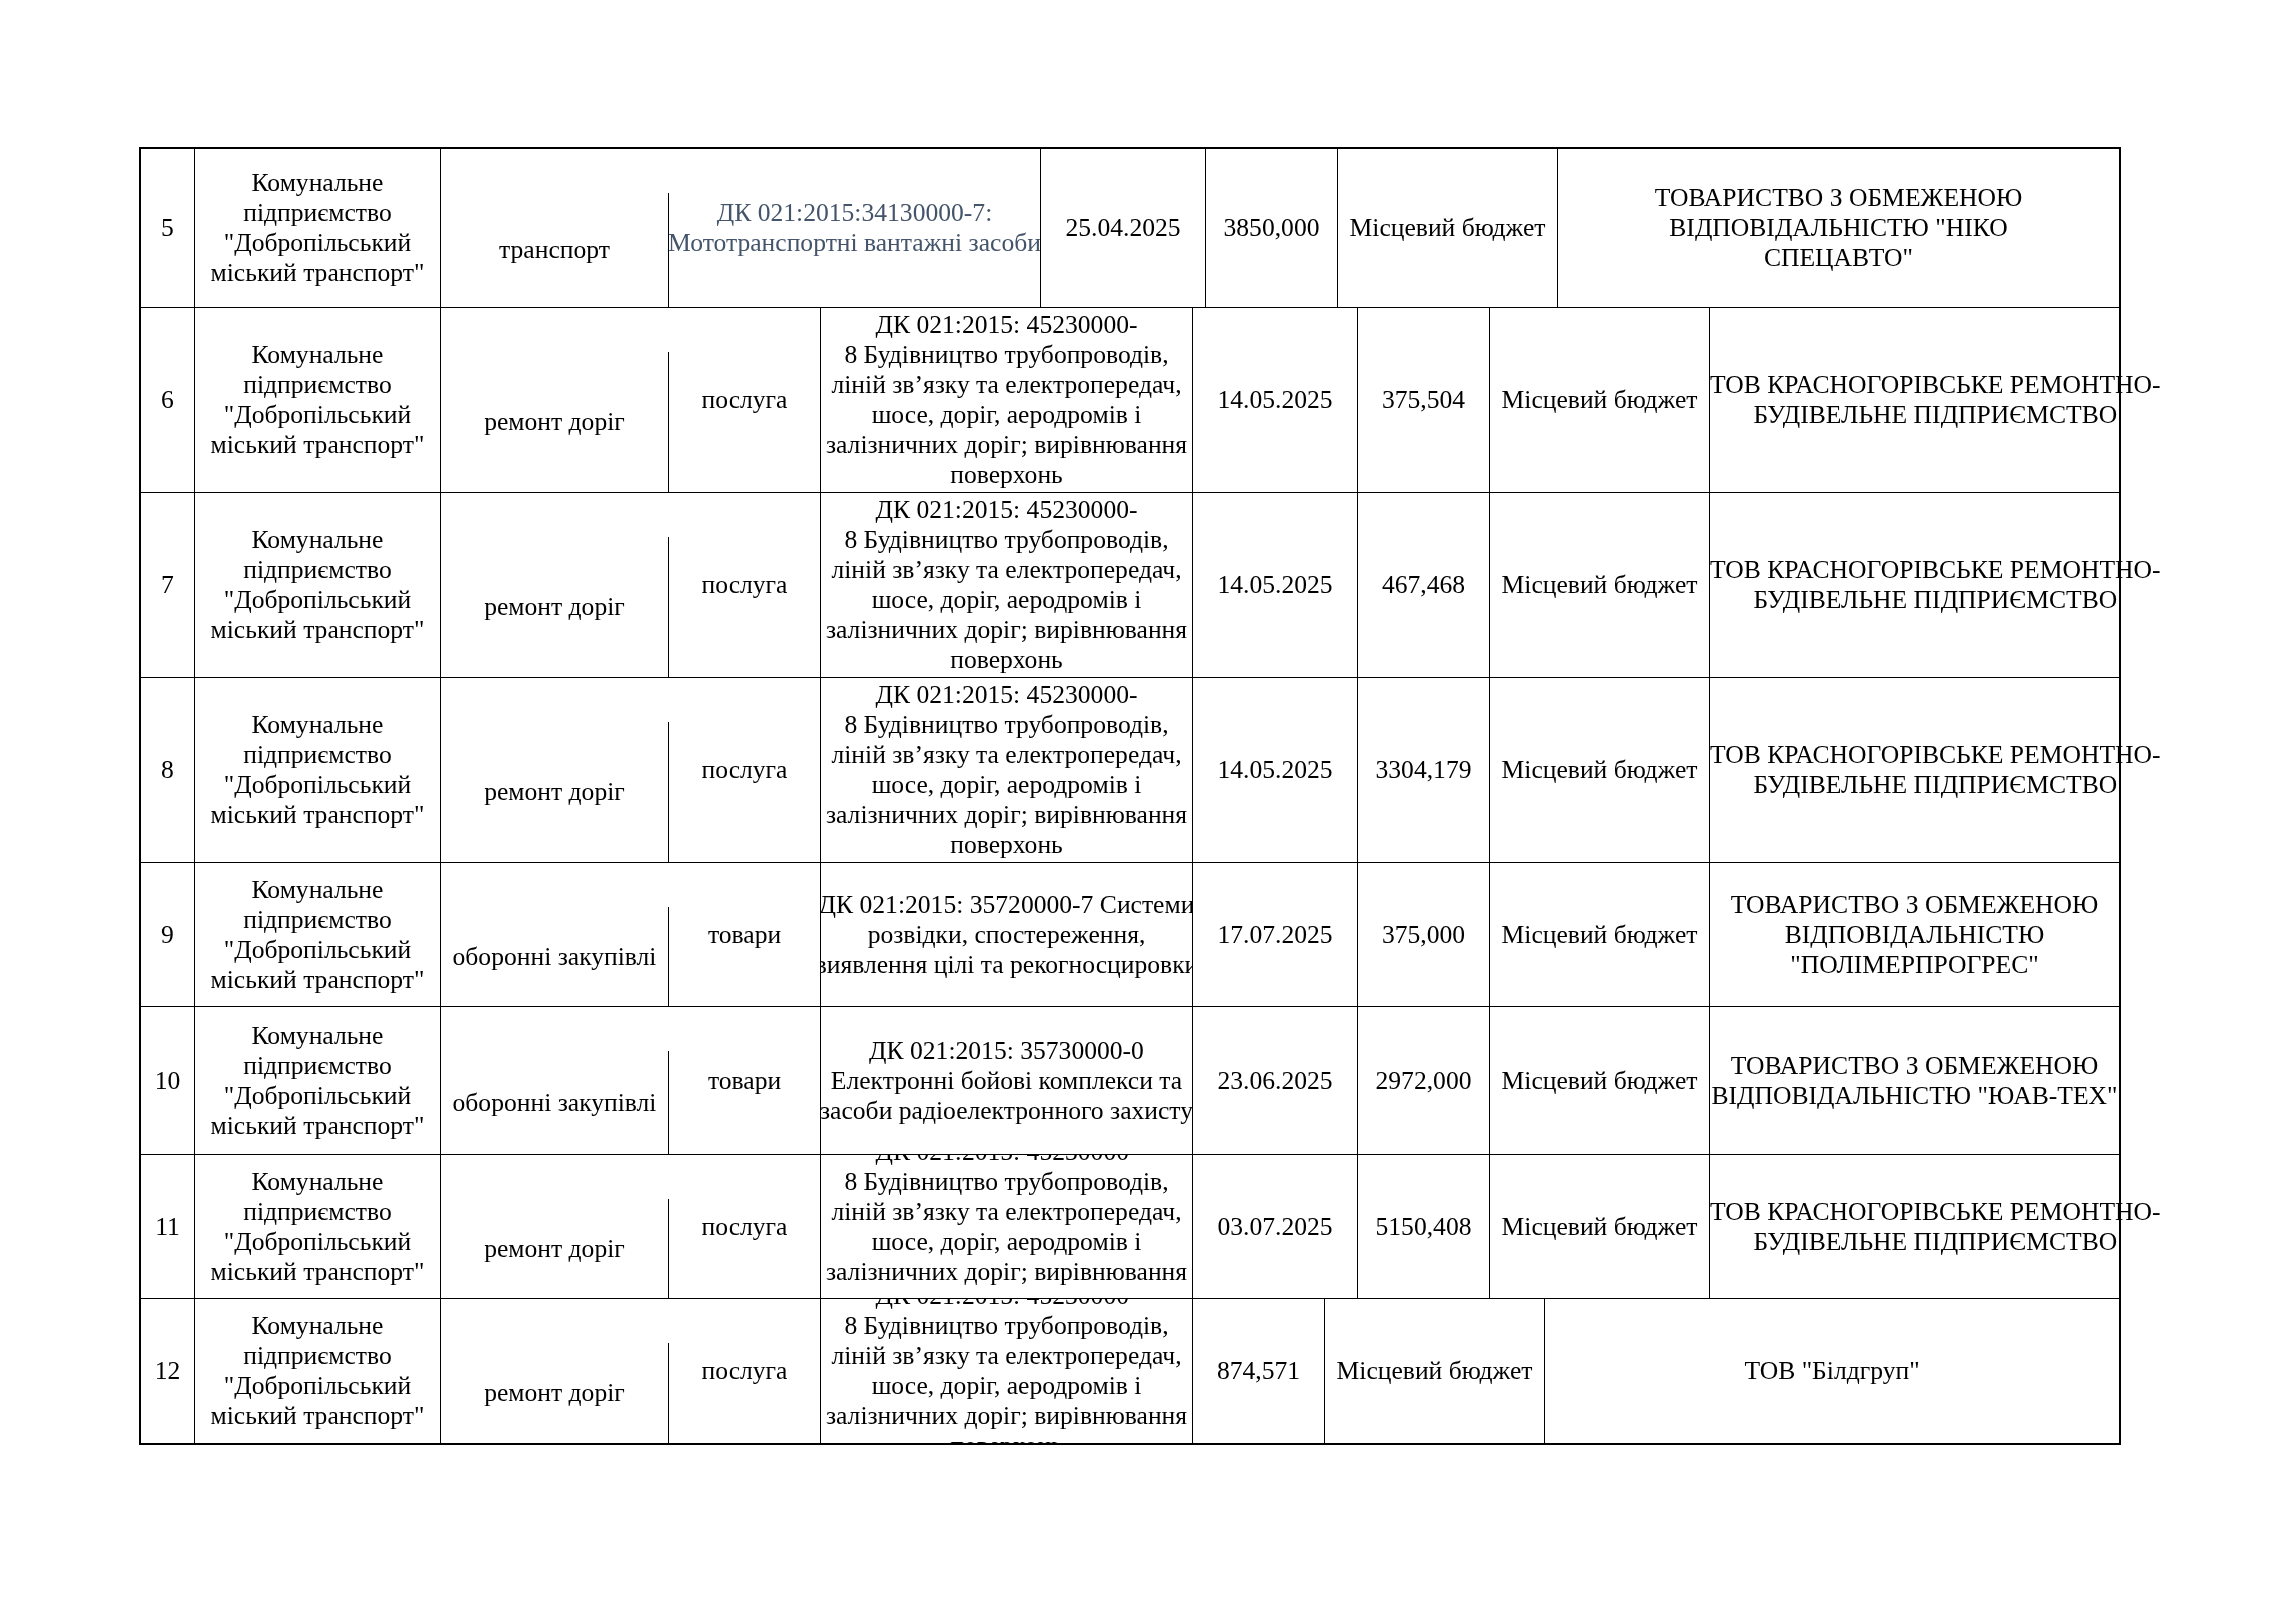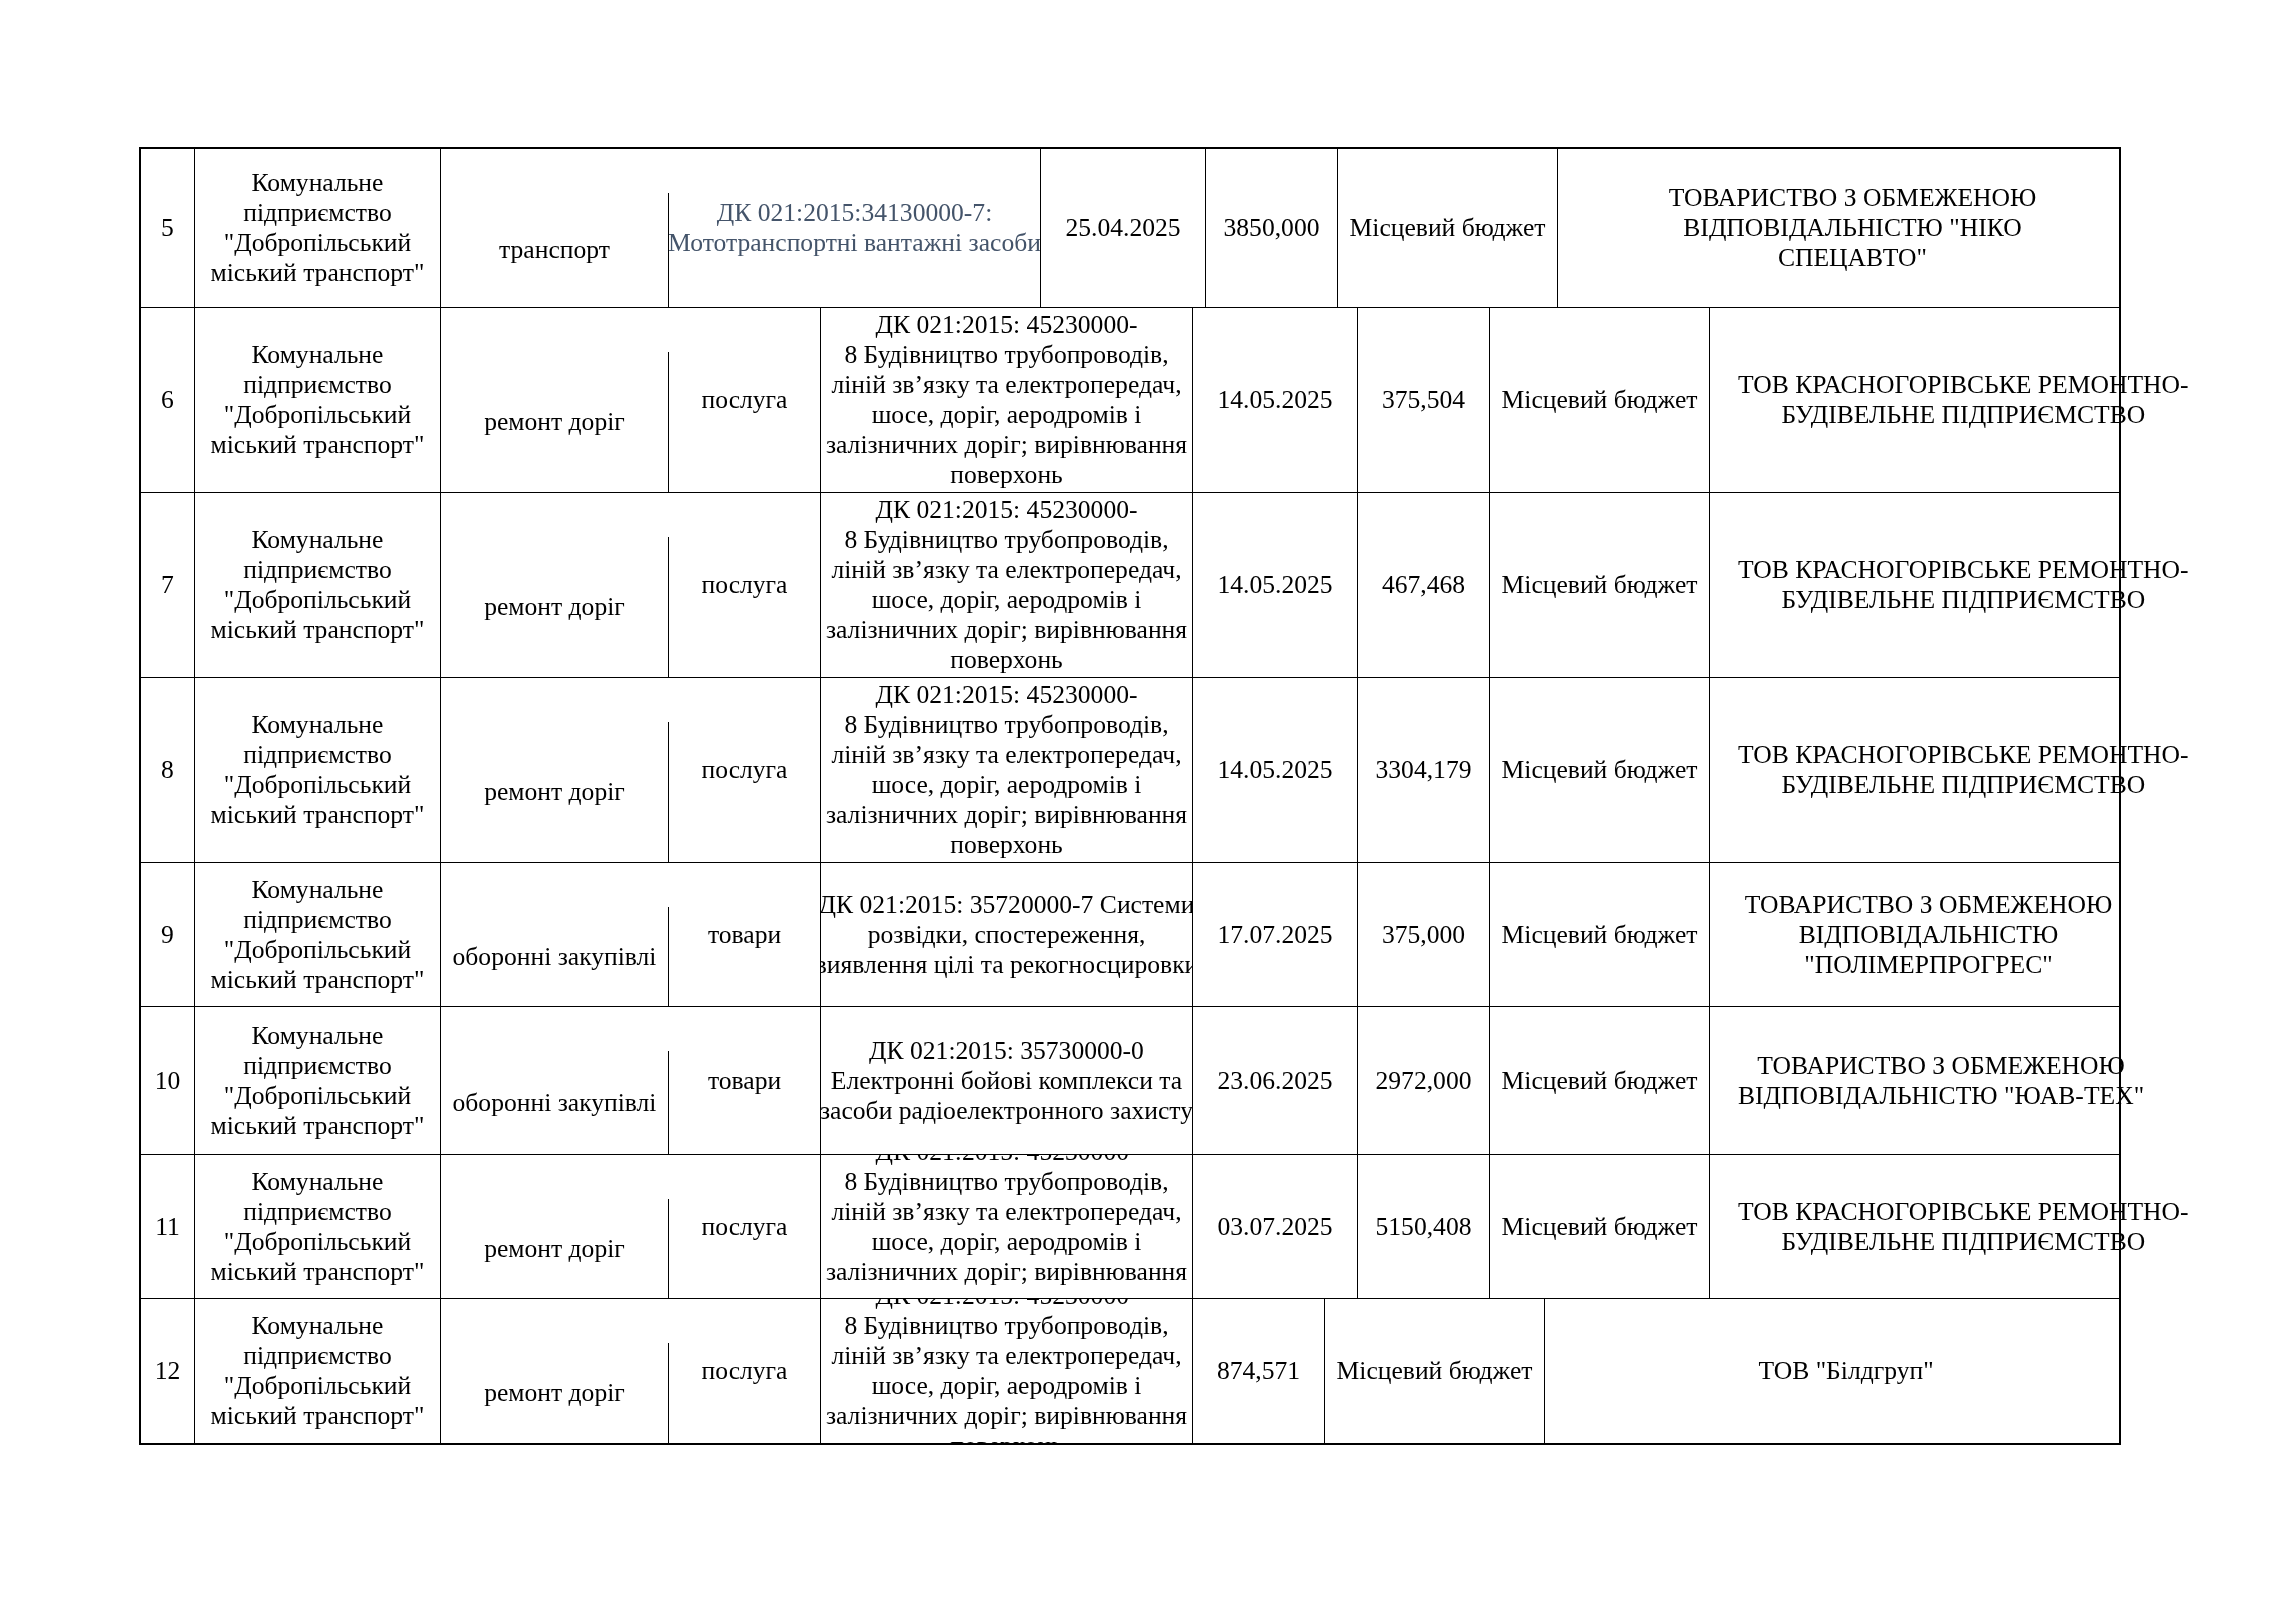--- a/index.html
+++ b/index.html
@@ -33,21 +33,21 @@
   }
   .row:last-child{border-bottom:none;}
   .cell{
     display:flex;
     align-items:center;
     justify-content:center;
     overflow:hidden;
     border-right:1.8px solid var(--border);
     height:auto;
   }
-  .cell:last-child{border-right:none;margin-left:28px;}
+  .cell:last-child{border-right:none;}
   .cc{
     white-space:pre;
     text-align:center;
     font-size:25.6px;
     line-height:30px;
   }
   .cl-text.link{color:var(--link);}
   .c-num  {flex:0 0 54px;}
   .c-org  {flex:0 0 246px;}
   .c-cat  {flex:0 0 228px;margin-top:44px;}

